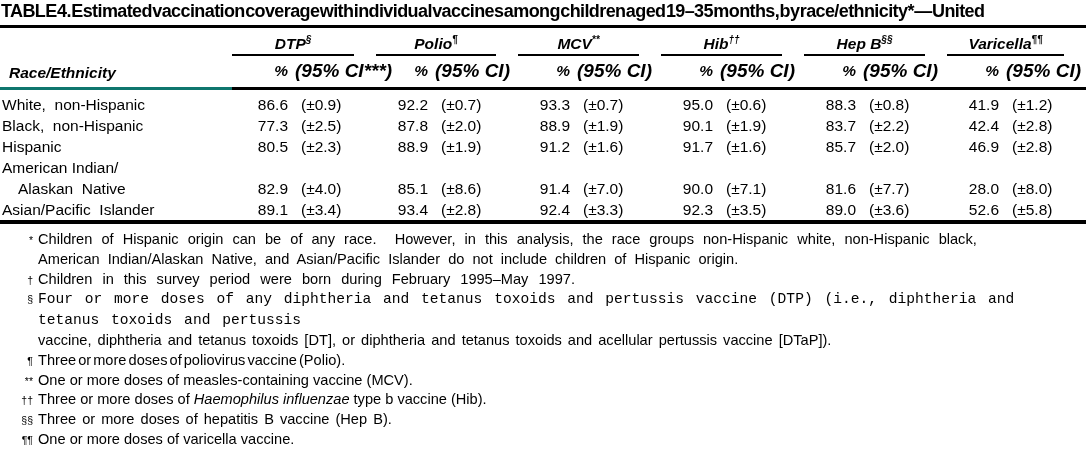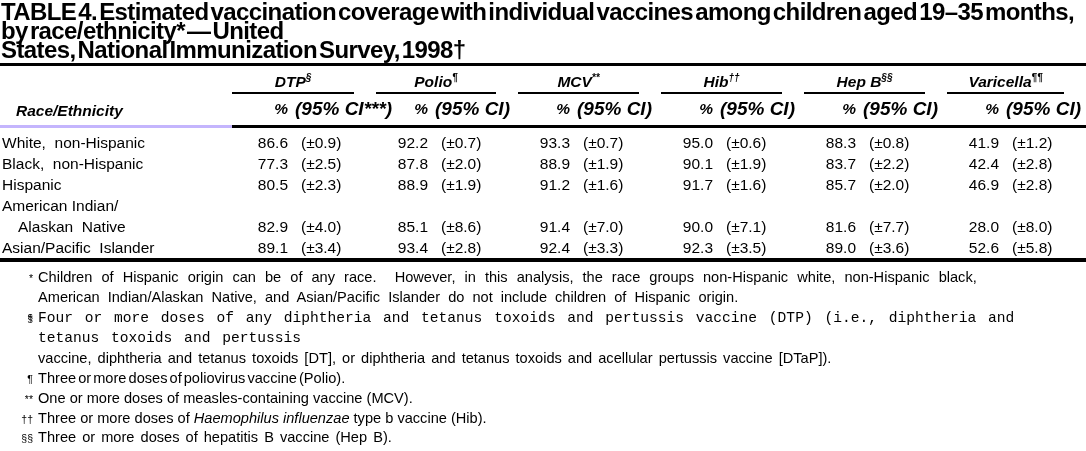--- a/index.html
+++ b/index.html
@@ -5,32 +5,32 @@
   html,body { margin:0; padding:0; }
   body {
     width:1086px; height:451px; overflow:hidden;
     background:#ffffff; color:#000000;
     font-family:"Liberation Sans", sans-serif;
   }
   .page { width:1086px; height:451px; }
 
   
   .title {
-    font-size:24px; font-weight:700; line-height:19px;
+    font-size:18px; font-weight:700; line-height:19px;
     letter-spacing:-0.6px; word-spacing:-4px;
     padding:2px 0 4px 1px;
   }
 
   .rule-top { height:3px; background:#000; }
 
   
   table.vax { border-collapse:collapse; table-layout:fixed; width:1086px; }
   th, td { padding:0; margin:0; }
   thead th { font-weight:700; font-size:15.5px; text-align:left;font-style:italic; }
-  .race-h { vertical-align:bottom; padding:0 0 5px 16px; border-bottom:3px solid #c4b5fd; }
+  .race-h { vertical-align:bottom; padding:0 0 5px 9px; border-bottom:3px solid #0f766e; }
   th.group { padding:7px 0 0 0; vertical-align:bottom; }
   .group-inner {
     text-align:center; border-bottom:2px solid #000;
     padding-bottom:1px; margin-right:22px; white-space:nowrap;
   }
   sup.mk { font-size:10px; line-height:0; }
   tr.sub th { border-bottom:3px solid #000; padding-top:4px; padding-bottom:5px; }
   th.sub-pct { text-align:right; }
   th.sub-ci { text-align:left; padding-left:7px; white-space:nowrap; font-size:19px; }
 
@@ -57,21 +57,21 @@
   .ws-w3 { word-spacing:3px;font-family:Liberation Mono, monospace; }
   .ws-w2 { word-spacing:2px; }
   .ws-n  { word-spacing:0; }
   .ws-t  { word-spacing:-2px;text-align:center; }
 </style>
 </head>
 <body>
 
 <div class="page">
 
-  <div class="title"><span>TABLE 4. Estimated vaccination coverage with individual vaccines among children aged 19–35 months, by race/ethnicity* — United</span><br><span>States, National Immunization Survey, 1998†</span></div>
+  <div class="title"><span>TABLE 4. Estimated vaccination coverage with individual vaccines among children aged 19–35 months, by race/ethnicity* — United</span><br></div>
 
   <div class="rule-top"></div>
 
   <table class="vax">
     <colgroup>
       <col style="width:232px">
       <col style="width:56px">
         <col style="width:88px">
       <col style="width:52px">
         <col style="width:90px">
@@ -199,21 +199,21 @@
         <td class="pct">89.0</td>
           <td class="ci">(±3.6)</td>
         <td class="pct">52.6</td>
           <td class="ci">(±5.8)</td>
       </tr>
     </tbody>
   </table>
 
   <div class="footnotes">
     <div class="fn"><span class="fmk">*</span><span class="l ws-w5">Children of Hispanic origin can be of any race.  However, in this analysis, the race groups non-Hispanic white, non-Hispanic black,</span><br><span class="l ws-w4">American Indian/Alaskan Native, and Asian/Pacific Islander do not include children of Hispanic origin.</span></div>
-    <div class="fn"><span class="fmk">†</span></div>
+    <div class="fn"><span class="fmk">†</span><span class="l ws-w6">Children in this survey period were born during February 1995–May 1997.</span></div>
     <div class="fn"><span class="fmk">§</span><span class="l ws-w3">Four or more doses of any diphtheria and tetanus toxoids and pertussis vaccine (DTP) (i.e., diphtheria and tetanus toxoids and pertussis</span><br><span class="l ws-w2">vaccine, diphtheria and tetanus toxoids [DT], or diphtheria and tetanus toxoids and acellular pertussis vaccine [DTaP]).</span></div>
     <div class="fn"><span class="fmk">¶</span><span class="l ws-t">Three or more doses of poliovirus vaccine (Polio).</span></div>
     <div class="fn"><span class="fmk">**</span><span class="l ws-n">One or more doses of measles-containing vaccine (MCV).</span></div>
     <div class="fn"><span class="fmk">††</span><span class="l ws-n">Three or more doses of </span><span class="l it ws-n">Haemophilus influenzae</span><span class="l ws-n"> type b vaccine (Hib).</span></div>
     <div class="fn"><span class="fmk">§§</span><span class="l ws-w2">Three or more doses of hepatitis B vaccine (Hep B).</span></div>
     <div class="fn"><span class="fmk">¶¶</span><span class="l ws-n">One or more doses of varicella vaccine.</span></div>
     <div class="fn"><span class="fmk">***</span><span class="l ws-w4">Confidence interval. 95% CIs were calculated by multiplying the standard error by ±1.96.</span></div>
   </div>
 
 </div>

